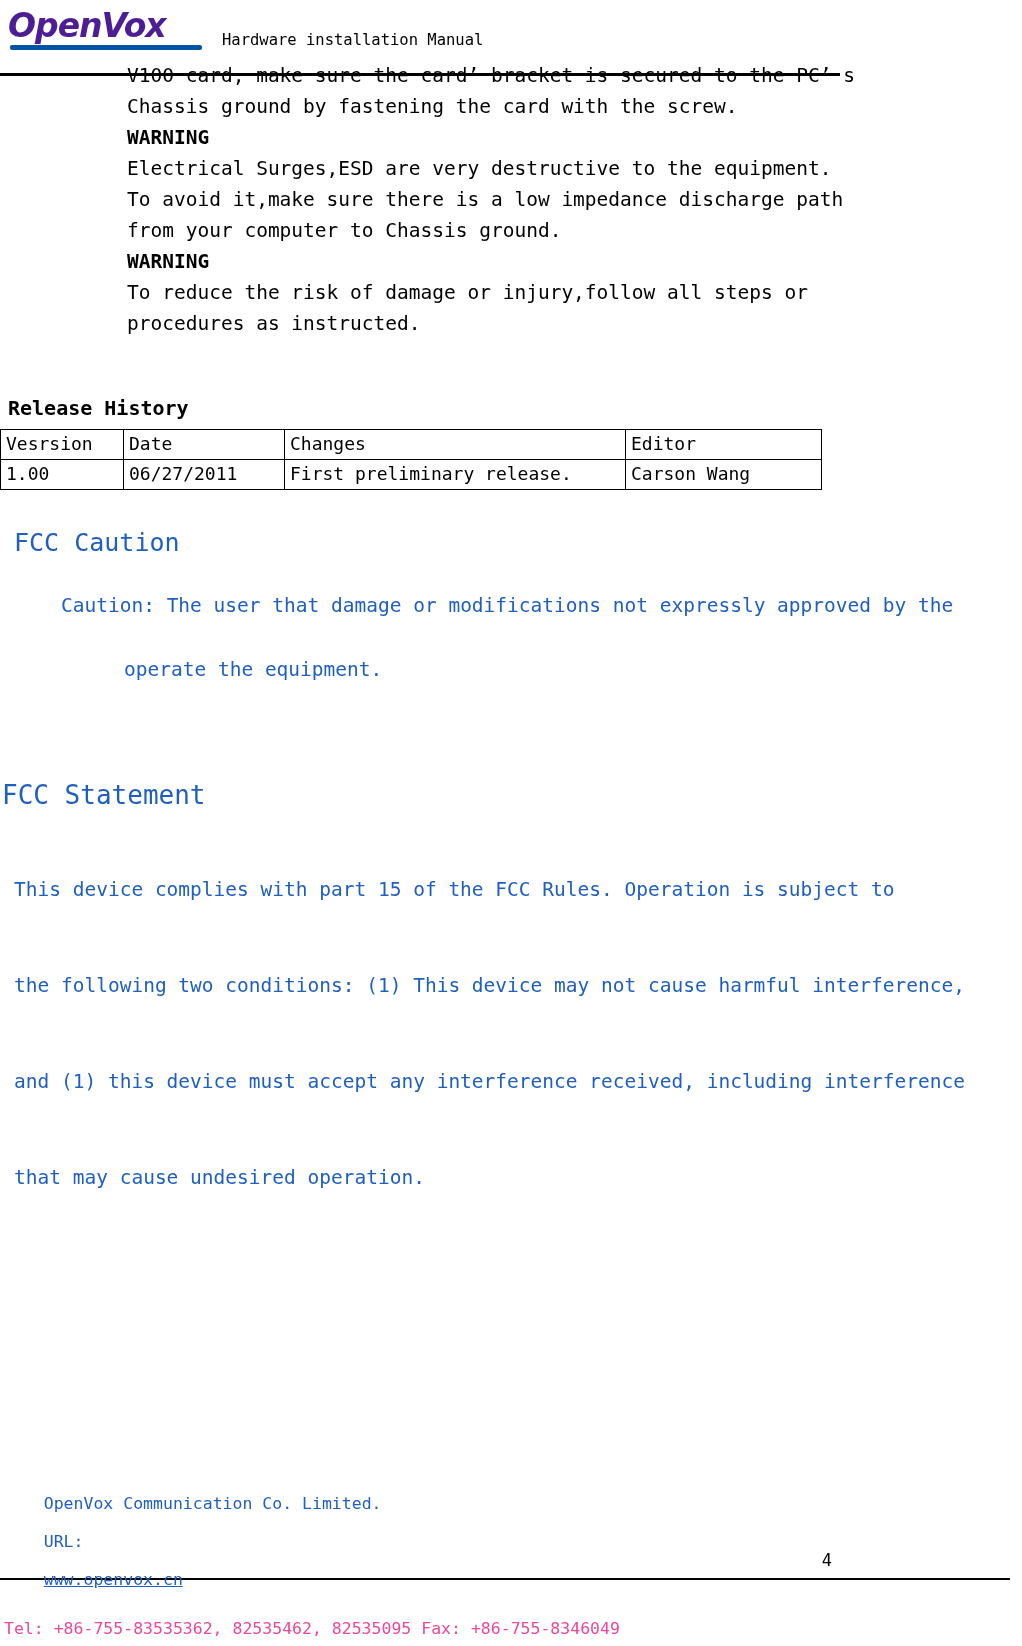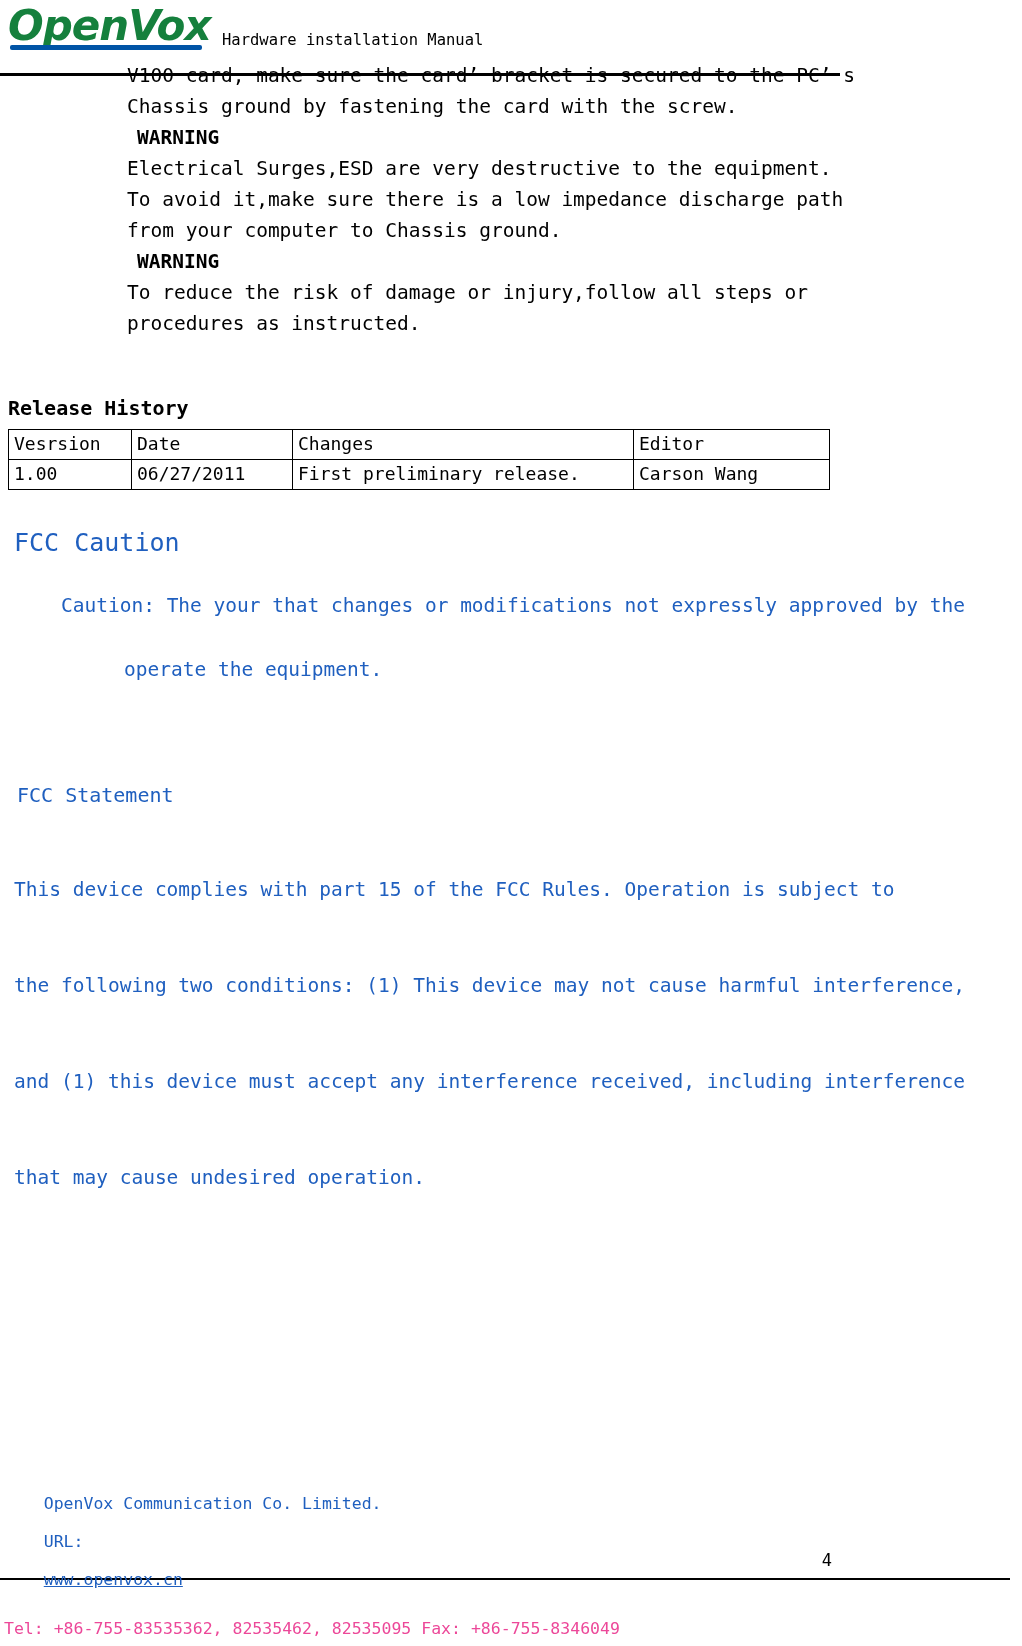--- a/index.html
+++ b/index.html
@@ -28,22 +28,22 @@
     position: absolute;
     left: 8px;
     top: 8px;
     width: 200px;
     height: 44px;
   }
   .logo-text {
     font-family: "DejaVu Sans", sans-serif;
     font-weight: bold;
     font-style: italic;
-    font-size: 42px;
-    color: #15803d;
+    font-size: 33px;
+    color: #4c1d95;
     letter-spacing: -1px;
     line-height: 36px;
     white-space: nowrap;
   }
   .logo-underline {
     position: absolute;
     left: 2px;
     top: 37px;
     width: 192px;
     height: 5px;
@@ -82,36 +82,34 @@
   }
   .line {
     font-family: "DejaVu Sans Mono", monospace;
     font-size: 19.5px;
     line-height: 31px;
     white-space: pre;
     color: #000;
   }
   .line.bold {
     font-weight: bold;
-    margin-left: 10px;
   }
 
   .section-title {
     margin-left: 8px;
     margin-top: 56px;
     font-family: "DejaVu Sans Mono", monospace;
     font-size: 20px;
     font-weight: bold;
     line-height: 26px;
     white-space: pre;
   }
 
   
   table.history {
-    margin-left: 8px;
     margin-top: 8px;
     border-collapse: collapse;
     table-layout: fixed;
   }
   table.history td {
     border: 1.5px solid #000;
     font-family: "DejaVu Sans Mono", monospace;
     font-size: 18px;
     line-height: 22px;
     padding: 3px 5px 4px 5px;
@@ -139,23 +137,23 @@
     width: 980px;
     font-size: 19.5px;
     line-height: 32px;
     white-space: pre;
   }
   .fcc-caution-body .indent {
     display: block;
     padding-left: 110px;
   }
   .fcc-statement-title {
-    margin-left: 17px;
+    margin-left: 2px;
     margin-top: 30px;
-    font-size: 20px;
+    font-size: 26px;
     line-height: 30px;
     white-space: pre;
   }
   .fcc-statement-body {
     margin-left: 14px;
     width: 1000px;
     font-size: 19.5px;
     line-height: 32px;
     white-space: pre;
   }
@@ -249,21 +247,21 @@
       <td class="col-ver">1.00</td>
       <td class="col-date">06/27/2011</td>
       <td class="col-chg">First preliminary release.</td>
       <td class="col-edt">Carson Wang</td>
     </tr>
   </tbody>
     </table>
 
   <div class="fcc fcc-caution-title">FCC Caution</div>
   <div class="fcc fcc-caution-body">
-    <span>Caution: The your that changes or modifications not expressly approved by the</span>
+    <span>Caution: The user that damage or modifications not expressly approved by the</span>
     <span class="indent">operate the equipment.</span>
   </div>
 
   <div class="fcc fcc-statement-title">FCC Statement</div>
   <div class="fcc fcc-statement-body">
     <div>This device complies with part 15 of the FCC Rules. Operation is subject to</div>
     <div>the following two conditions: (1) This device may not cause harmful interference,</div>
     <div>and (1) this device must accept any interference received, including interference</div>
     <div>that may cause undesired operation.</div>
   </div>

